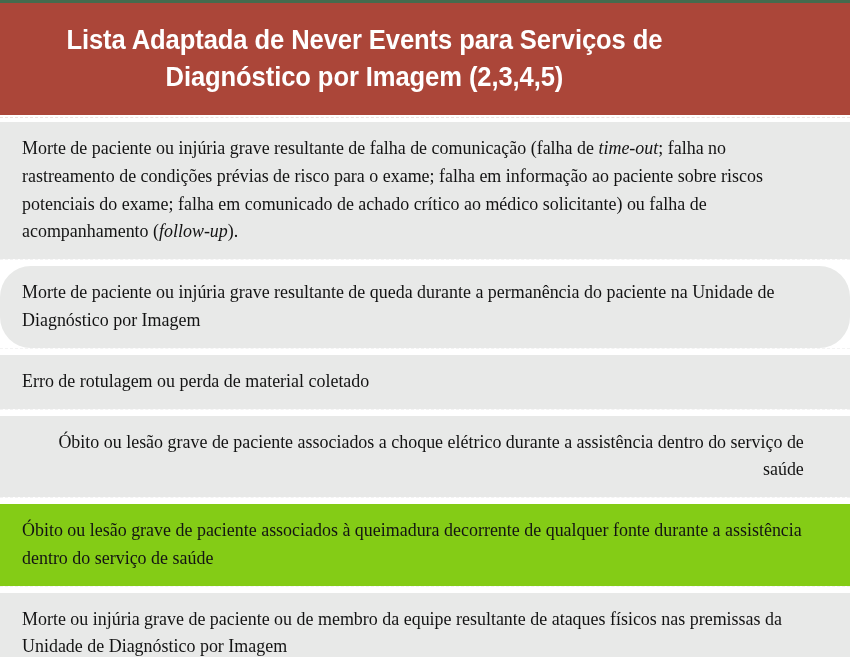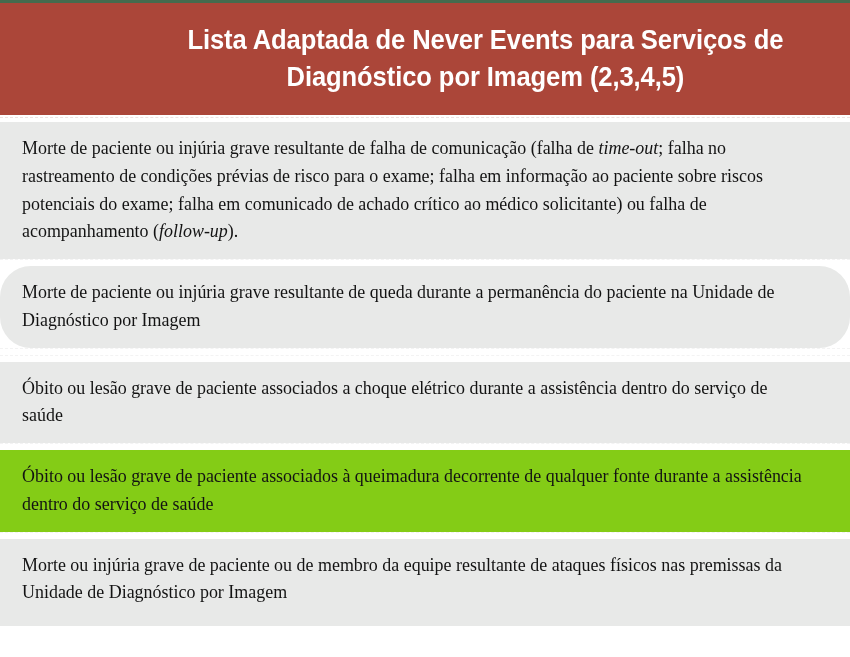--- a/index.html
+++ b/index.html
@@ -28,21 +28,21 @@
     background: #456b4e;
   }
 
   
   .table-header {
     flex: 0 0 112px;
     background: #ab4639;
     color: #ffffff;
     display: flex;
     align-items: center;
-    justify-content: flex-end;
+    justify-content: flex-start;
     text-align: center;
     padding: 0 44px;
     box-sizing: border-box;
   }
   .table-header .title {
     font-family: "Liberation Sans Narrow", "Liberation Sans", sans-serif;
     font-weight: bold;
     font-size: 27.5px;
     line-height: 1.33;
     letter-spacing: -0.1px;
@@ -136,23 +136,26 @@
     <div class="row row-0" style="background: rgb(232, 233, 232);">
       <div class="row-text" style="color: rgb(19, 19, 19);"><span>Morte de paciente ou injúria grave resultante de falha de comunicação (falha de </span><em>time-out</em><span>; falha no rastreamento de condições prévias de risco para o exame; falha em informação ao paciente sobre riscos potenciais do exame; falha em comunicado de achado crítico ao médico solicitante) ou falha de acompanhamento (</span><em>follow-up</em><span>).</span></div>
     </div>
     <div class="row-sep"></div>
 
     <div class="row row-1" style="background: rgb(232, 233, 232); border-radius: 31px;">
       <div class="row-text" style="color: rgb(19, 19, 19);"><span>Morte de paciente ou injúria grave resultante de queda durante a permanência do paciente na Unidade de Diagnóstico por Imagem</span></div>
     </div>
     <div class="row-sep"></div>
 
+    <div class="row row-2" style="background: rgb(232, 233, 232);">
+      <div class="row-text" style="color: rgb(19, 19, 19);"><span>Erro de rotulagem ou perda de material coletado</span></div>
+    </div>
     <div class="row-sep"></div>
 
-    <div class="row row-3" style="background: rgb(232, 233, 232);">
+    <div class="row row-3" style="background: rgb(232, 233, 232); text-align: right;">
       <div class="row-text" style="color: rgb(19, 19, 19);"><span>Óbito ou lesão grave de paciente associados a choque elétrico durante a assistência dentro do serviço de saúde</span></div>
     </div>
     <div class="row-sep"></div>
 
     <div class="row row-4" style="background: #84cc16;">
       <div class="row-text" style="color: rgb(19, 19, 19);"><span>Óbito ou lesão grave de paciente associados à queimadura decorrente de qualquer fonte durante a assistência dentro do serviço de saúde</span></div>
     </div>
     <div class="row-sep"></div>
 
     <div class="row row-5" style="background: rgb(232, 233, 232);">

